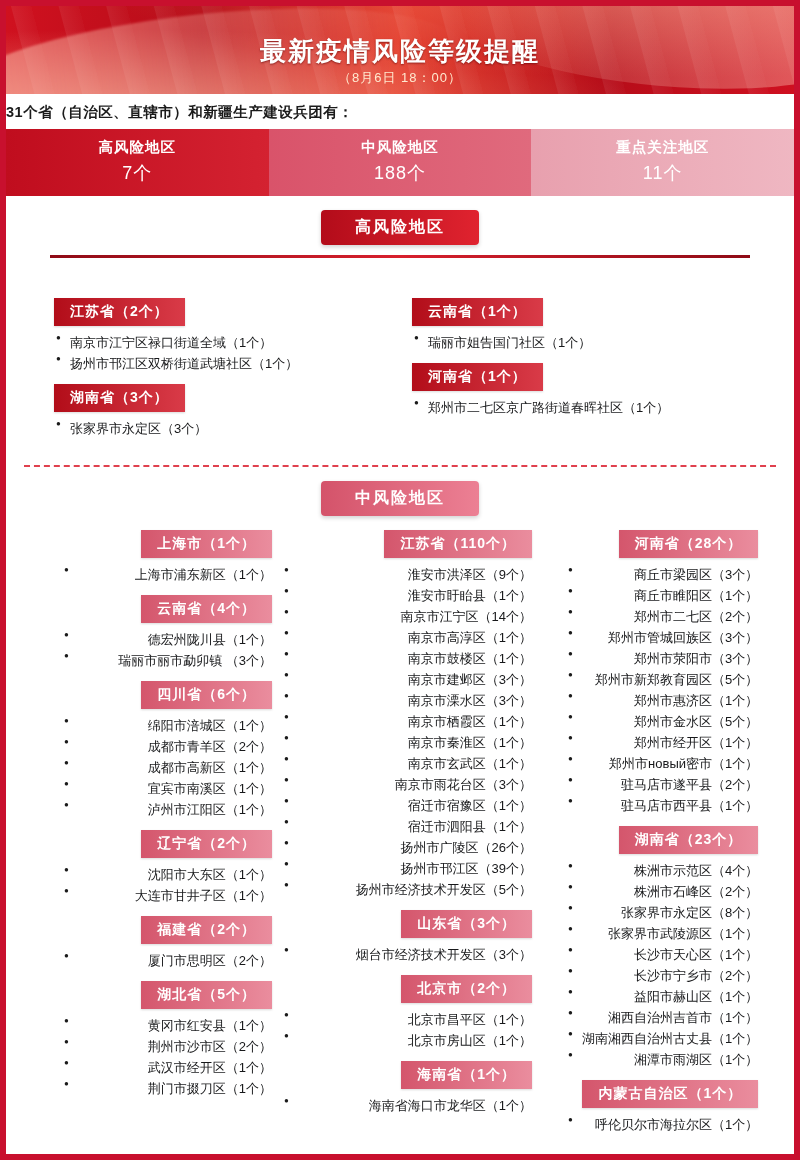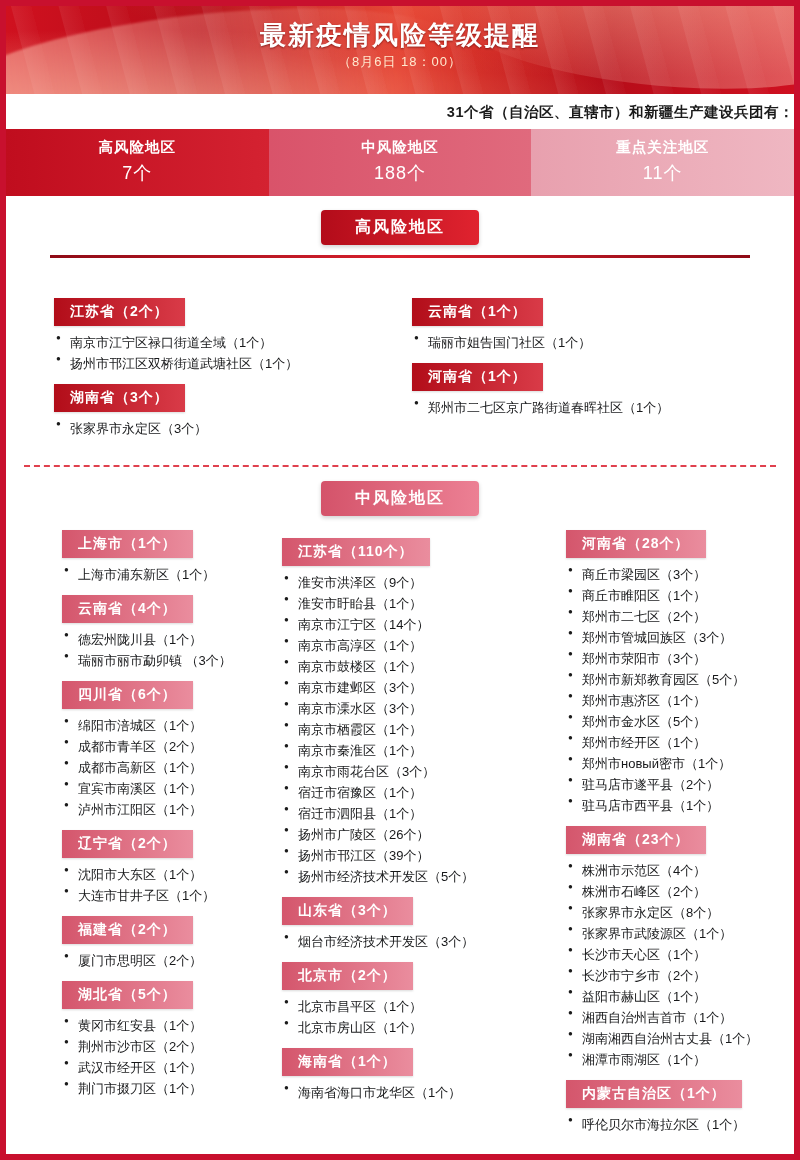--- a/index.html
+++ b/index.html
@@ -41,32 +41,32 @@
     border-radius:50%/60px;
     transform:rotate(-6deg);
     filter:blur(1px);
   }
   .header .swoosh2{
     position:absolute;right:-80px;top:-60px;width:420px;height:140px;
     background:linear-gradient(270deg,rgba(255,210,190,.45),rgba(255,120,90,0));
     border-radius:50%/55px;transform:rotate(5deg);
   }
   .header h1{
-    position:relative;margin:0;padding-top:12px;text-align:center;
+    position:relative;margin:0;padding-top:28px;text-align:center;
     font-size:26px;font-weight:bold;letter-spacing:2px;color:#ffffff;
     text-shadow:0 1px 2px rgba(90,0,0,.6);
   }
   .header .sub{
     position:relative;text-align:center;color:#ffe9cf;font-size:13px;
     letter-spacing:1px;
   }
   
   .summary{
-    text-align:right;font-size:14.5px;font-weight:bold;color:#1b1b1b;
-    padding:9px 0 7px 12px;letter-spacing:.5px;
+    text-align:left;font-size:14.5px;font-weight:bold;color:#1b1b1b;
+    padding:9px 0 7px 0;letter-spacing:.5px;
   }
   
   .stats{display:flex;width:100%;}
   .stat{flex:1;text-align:center;color:#fff;padding:9px 0 11px 0;}
   .stat .lab{font-size:14.5px;font-weight:bold;letter-spacing:1px;}
   .stat .num{font-size:18px;font-weight:normal;margin-top:4px;letter-spacing:1px;}
   .stat.s1{background:linear-gradient(90deg,#c00d1e,#d42231);}
   .stat.s2{background:linear-gradient(90deg,#d9536a,#e06a7d);}
   .stat.s3{background:linear-gradient(90deg,#e8a0ae,#efb7c2);}
   
@@ -101,23 +101,23 @@
   
   .high-wrap{display:flex;padding:12px 48px 4px 48px;}
   .high-col{flex:1;margin-top:28px;}
   .high-col.right{padding-left:24px;}
   
   .dash{
     border-top:2px dashed #e0404e;margin:12px 18px 0 18px;height:0;
   }
   
   .mid-wrap{display:flex;padding:14px 44px 4px 44px;}
-  .mid-col{flex:1;padding-right:10px;}
+  .mid-col{flex:1;padding-right:10px;text-align:right;}
   .mid-col.c1{flex:0 0 210px;padding-left:12px;}
-  .mid-col.c2{flex:0 0 250px;margin-top:8px;}
+  .mid-col.c2{flex:0 0 250px;}
   .mid-col.c3{flex:1;padding-left:24px;}
 </style>
 </head>
 <body>
 
 <div class="page">
 
   <div class="header">
     <div class="ray"></div>
     <div class="swoosh"></div>
@@ -256,20 +256,21 @@
         <ul class="items">
           <li>淮安市洪泽区（9个）</li>
           <li>淮安市盱眙县（1个）</li>
           <li>南京市江宁区（14个）</li>
           <li>南京市高淳区（1个）</li>
           <li>南京市鼓楼区（1个）</li>
           <li>南京市建邺区（3个）</li>
           <li>南京市溧水区（3个）</li>
           <li>南京市栖霞区（1个）</li>
           <li>南京市秦淮区（1个）</li>
+          <li>南京市玄武区（1个）</li>
           <li>南京市雨花台区（3个）</li>
           <li>宿迁市宿豫区（1个）</li>
           <li>宿迁市泗阳县（1个）</li>
           <li>扬州市广陵区（26个）</li>
           <li>扬州市邗江区（39个）</li>
           <li>扬州市经济技术开发区（5个）</li>
         </ul>
       </div>
 
       <div>

